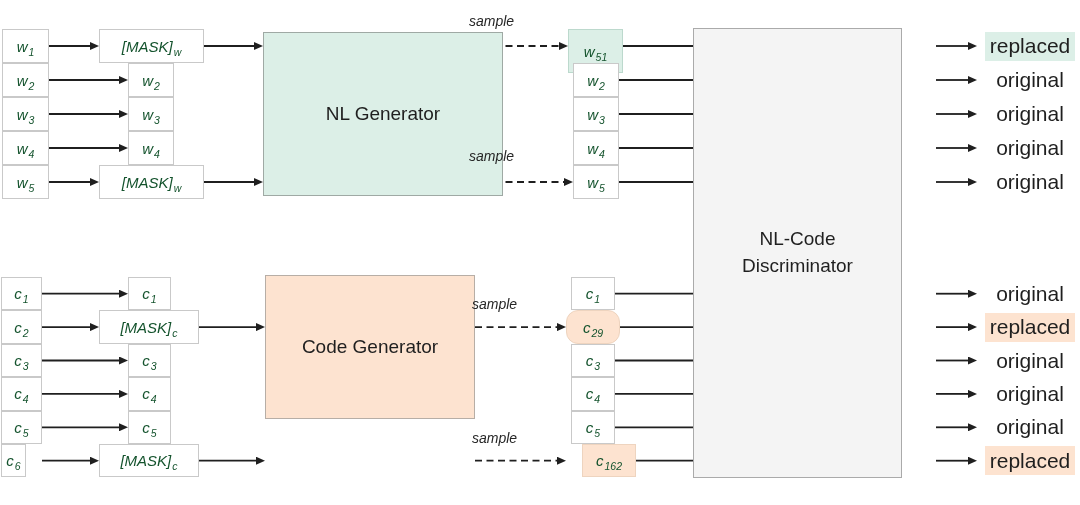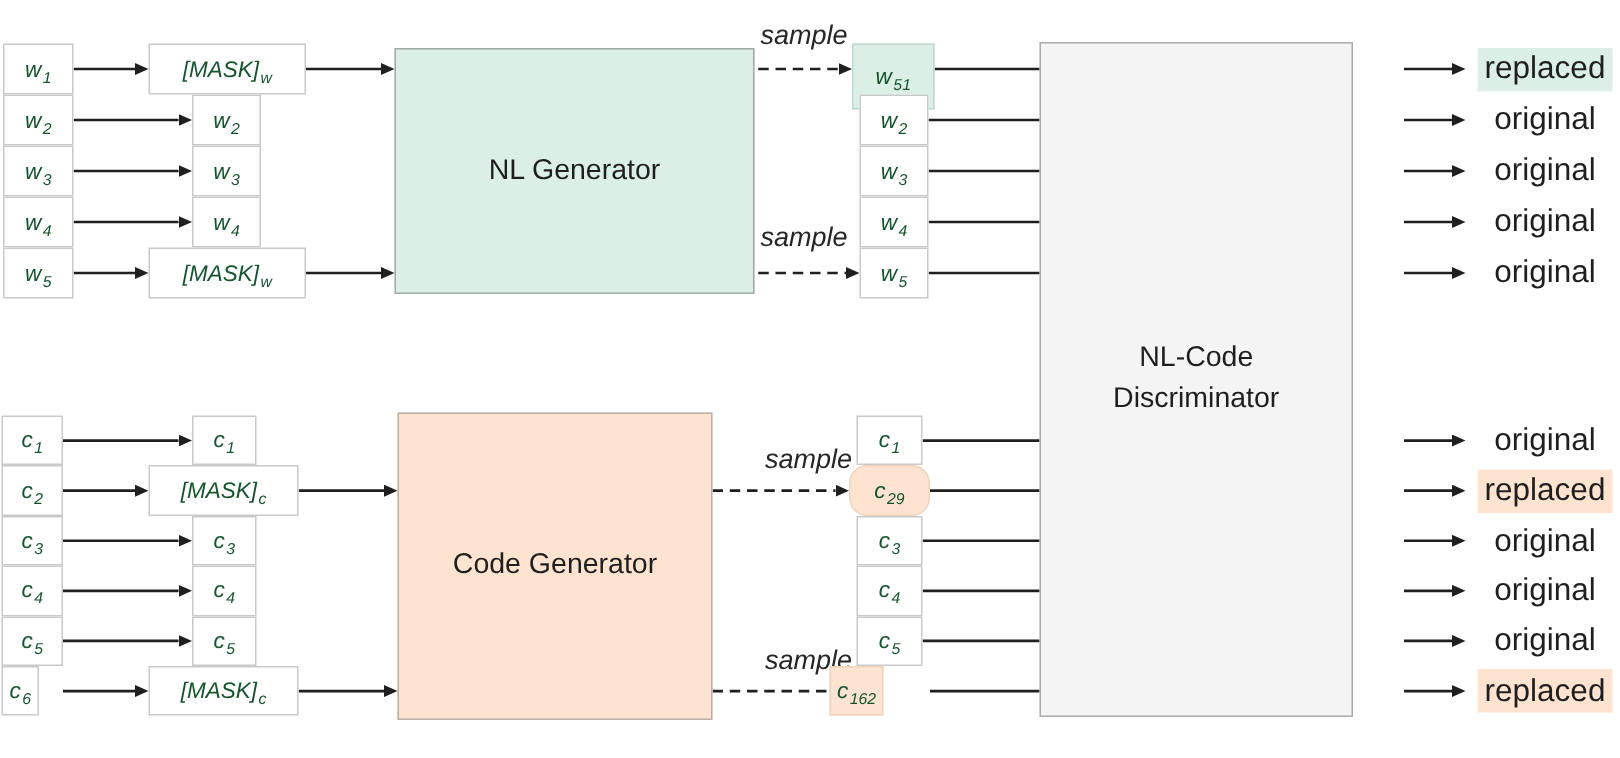--- a/index.html
+++ b/index.html
@@ -19,25 +19,25 @@
   }
   .cell sub{font-size:10.5px;font-style:italic;line-height:0;margin-left:1px;transform:translateY(2px);}
   .cell.mint{background:var(--mint);border-color:var(--mintb);}
   .cell.peach{background:var(--peach);border-color:var(--peachb);}
   .panel{
     position:absolute;box-sizing:border-box;
     display:flex;flex-direction:column;align-items:center;justify-content:center;
     text-align:center;font-size:19px;color:var(--ink);line-height:1.4;
   }
   #nl-gen{left:263px;top:32px;width:240px;height:164px;background:var(--mint);border:1px solid #9fa9a4;}
-  #code-gen{left:265px;top:275px;width:210px;height:205px;background:var(--peach);border:1px solid #b7aea6;}
+  #code-gen{left:265px;top:275px;width:210px;height:144px;background:var(--peach);border:1px solid #b7aea6;}
   #disc{left:693px;top:28px;width:209px;height:450px;background:var(--panelgray);border:1px solid var(--panelborder);}
   .sample{
-    position:absolute;width:96px;text-align:right;
-    font-style:italic;font-size:18px;color:#262626;
+    position:absolute;width:96px;text-align:left;
+    font-style:italic;font-size:14px;color:#262626;
   }
   .out{
     position:absolute;box-sizing:border-box;
     display:flex;align-items:center;justify-content:center;
     font-size:21px;color:var(--ink);
   }
   .out.mint{background:var(--mint);}
   .out.peach{background:var(--peach);}
 </style>
 </head>
@@ -209,21 +209,21 @@
       </div>
       <div class="cell" style="left: 571px; top: 343.8px; width: 44px; height: 33.4px;">
         <span>c<sub>3</sub></span>
       </div>
       <div class="cell" style="left: 571px; top: 377.2px; width: 44px; height: 33.4px;">
         <span>c<sub>4</sub></span>
       </div>
       <div class="cell" style="left: 571px; top: 410.6px; width: 44px; height: 33.4px;">
         <span>c<sub>5</sub></span>
       </div>
-      <div class="cell peach" style="left: 553px; top: 444px; width: 36px; height: 33.4px;">
+      <div class="cell peach" style="left: 582px; top: 444px; width: 54px; height: 33.4px;">
         <span>c<sub>162</sub></span>
       </div>
       <div class="out" style="left: 985px; top: 279.2px; width: 90px; height: 29px;">original</div>
       <div class="out peach" style="left: 985px; top: 312.6px; width: 90px; height: 29px;">replaced</div>
       <div class="out" style="left: 985px; top: 346px; width: 90px; height: 29px;">original</div>
       <div class="out" style="left: 985px; top: 379.4px; width: 90px; height: 29px;">original</div>
       <div class="out" style="left: 985px; top: 412.8px; width: 90px; height: 29px;">original</div>
       <div class="out peach" style="left: 985px; top: 446.2px; width: 90px; height: 29px;">replaced</div>
     </div>
 

